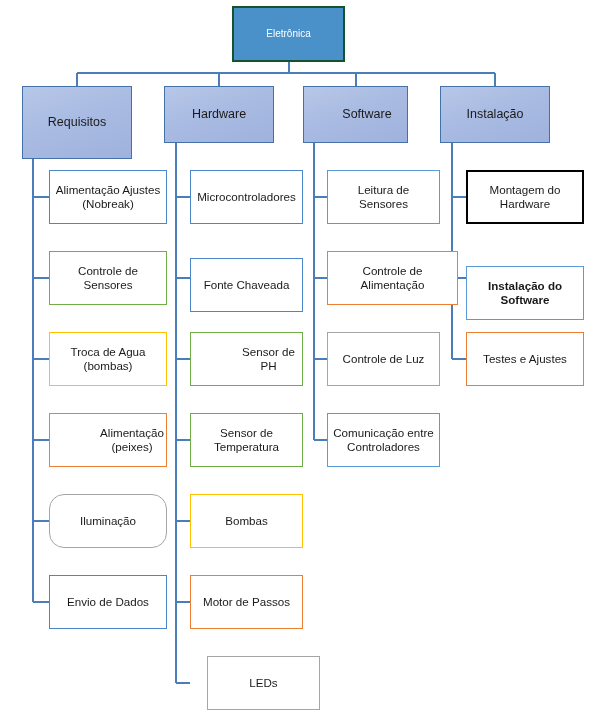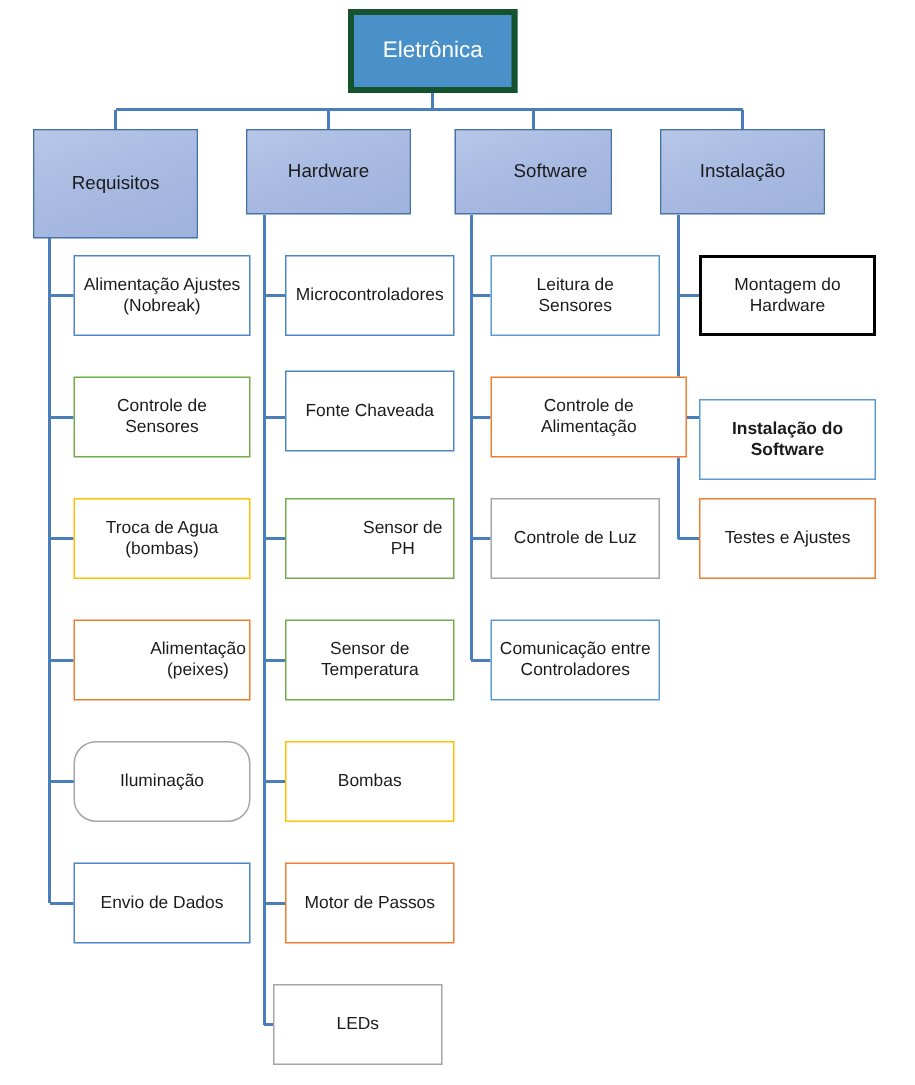--- a/index.html
+++ b/index.html
@@ -27,23 +27,23 @@
     box-sizing: border-box;
     display: flex;
     align-items: center;
     justify-content: center;
     text-align: center;
     line-height: 1.22;
     z-index: 2;
   }
   .node-root {
     background: #4A90C9;
-    border: 4px solid #14532d;
+    border: 2px solid #14532d;
     color: #ffffff;
-    font-size: 15px;
+    font-size: 10px;
   }
   .node-branch {
     background: linear-gradient(160deg, #b7c7e8 0%, #a9bbe2 45%, #9fb2dd 100%);
     border: 1px solid #4472A8;
     color: #1a1a1a;
     font-size: 12.5px;
   }
   .node-leaf {
     background: #ffffff;
     color: #1a1a1a;
@@ -115,36 +115,36 @@
     </div>
     <div class="node node-branch" style="left: 164px; top: 86px; width: 110px; height: 57px;">
       <span class="label">Hardware</span>
     </div>
     <div class="node node-leaf" style="left: 49px; top: 575px; width: 118px; height: 54px; border-color: rgb(74, 134, 200); border-width: 1px;">
       <span class="label">Envio de Dados</span>
     </div>
     <div class="node node-leaf" style="left: 190px; top: 170px; width: 113px; height: 54px; border-color: rgb(74, 134, 200); border-width: 1px;">
       <span class="label">Microcontroladores</span>
     </div>
-    <div class="node node-leaf" style="left: 190px; top: 247px; width: 113px; height: 54px; border-color: rgb(74, 134, 200); border-width: 1px;">
+    <div class="node node-leaf" style="left: 190px; top: 258px; width: 113px; height: 54px; border-color: rgb(74, 134, 200); border-width: 1px;">
       <span class="label">Fonte Chaveada</span>
     </div>
     <div class="node node-leaf" style="left: 190px; top: 332px; width: 113px; height: 54px; border-color: rgb(112, 173, 71); border-width: 1px; padding-left: 44px;">
       <span class="label">Sensor de PH</span>
     </div>
     <div class="node node-leaf" style="left: 190px; top: 413px; width: 113px; height: 54px; border-color: rgb(112, 173, 71); border-width: 1px;">
       <span class="label">Sensor de Temperatura</span>
     </div>
     <div class="node node-leaf" style="left: 190px; top: 494px; width: 113px; height: 54px; border-color: rgb(255, 192, 0); border-width: 1px;">
       <span class="label">Bombas</span>
     </div>
     <div class="node node-leaf" style="left: 190px; top: 575px; width: 113px; height: 54px; border-color: rgb(237, 125, 49); border-width: 1px;">
       <span class="label">Motor de Passos</span>
     </div>
-    <div class="node node-leaf" style="left: 182px; top: 656px; width: 113px; height: 54px; border-color: rgb(165, 165, 165); border-width: 1px;">
+    <div class="node node-leaf" style="left: 207px; top: 656px; width: 113px; height: 54px; border-color: rgb(165, 165, 165); border-width: 1px;">
       <span class="label">LEDs</span>
     </div>
     <div class="node node-branch" style="left: 303px; top: 86px; width: 105px; height: 57px; padding-left: 23px;">
       <span class="label">Software</span>
     </div>
     <div class="node node-leaf" style="left: 327px; top: 170px; width: 113px; height: 54px; border-color: rgb(91, 155, 213); border-width: 1px;">
       <span class="label">Leitura de Sensores</span>
     </div>
     <div class="node node-leaf" style="left: 327px; top: 251px; width: 131px; height: 54px; border-color: rgb(237, 125, 49); border-width: 1px;">
       <span class="label">Controle de Alimentação</span>

